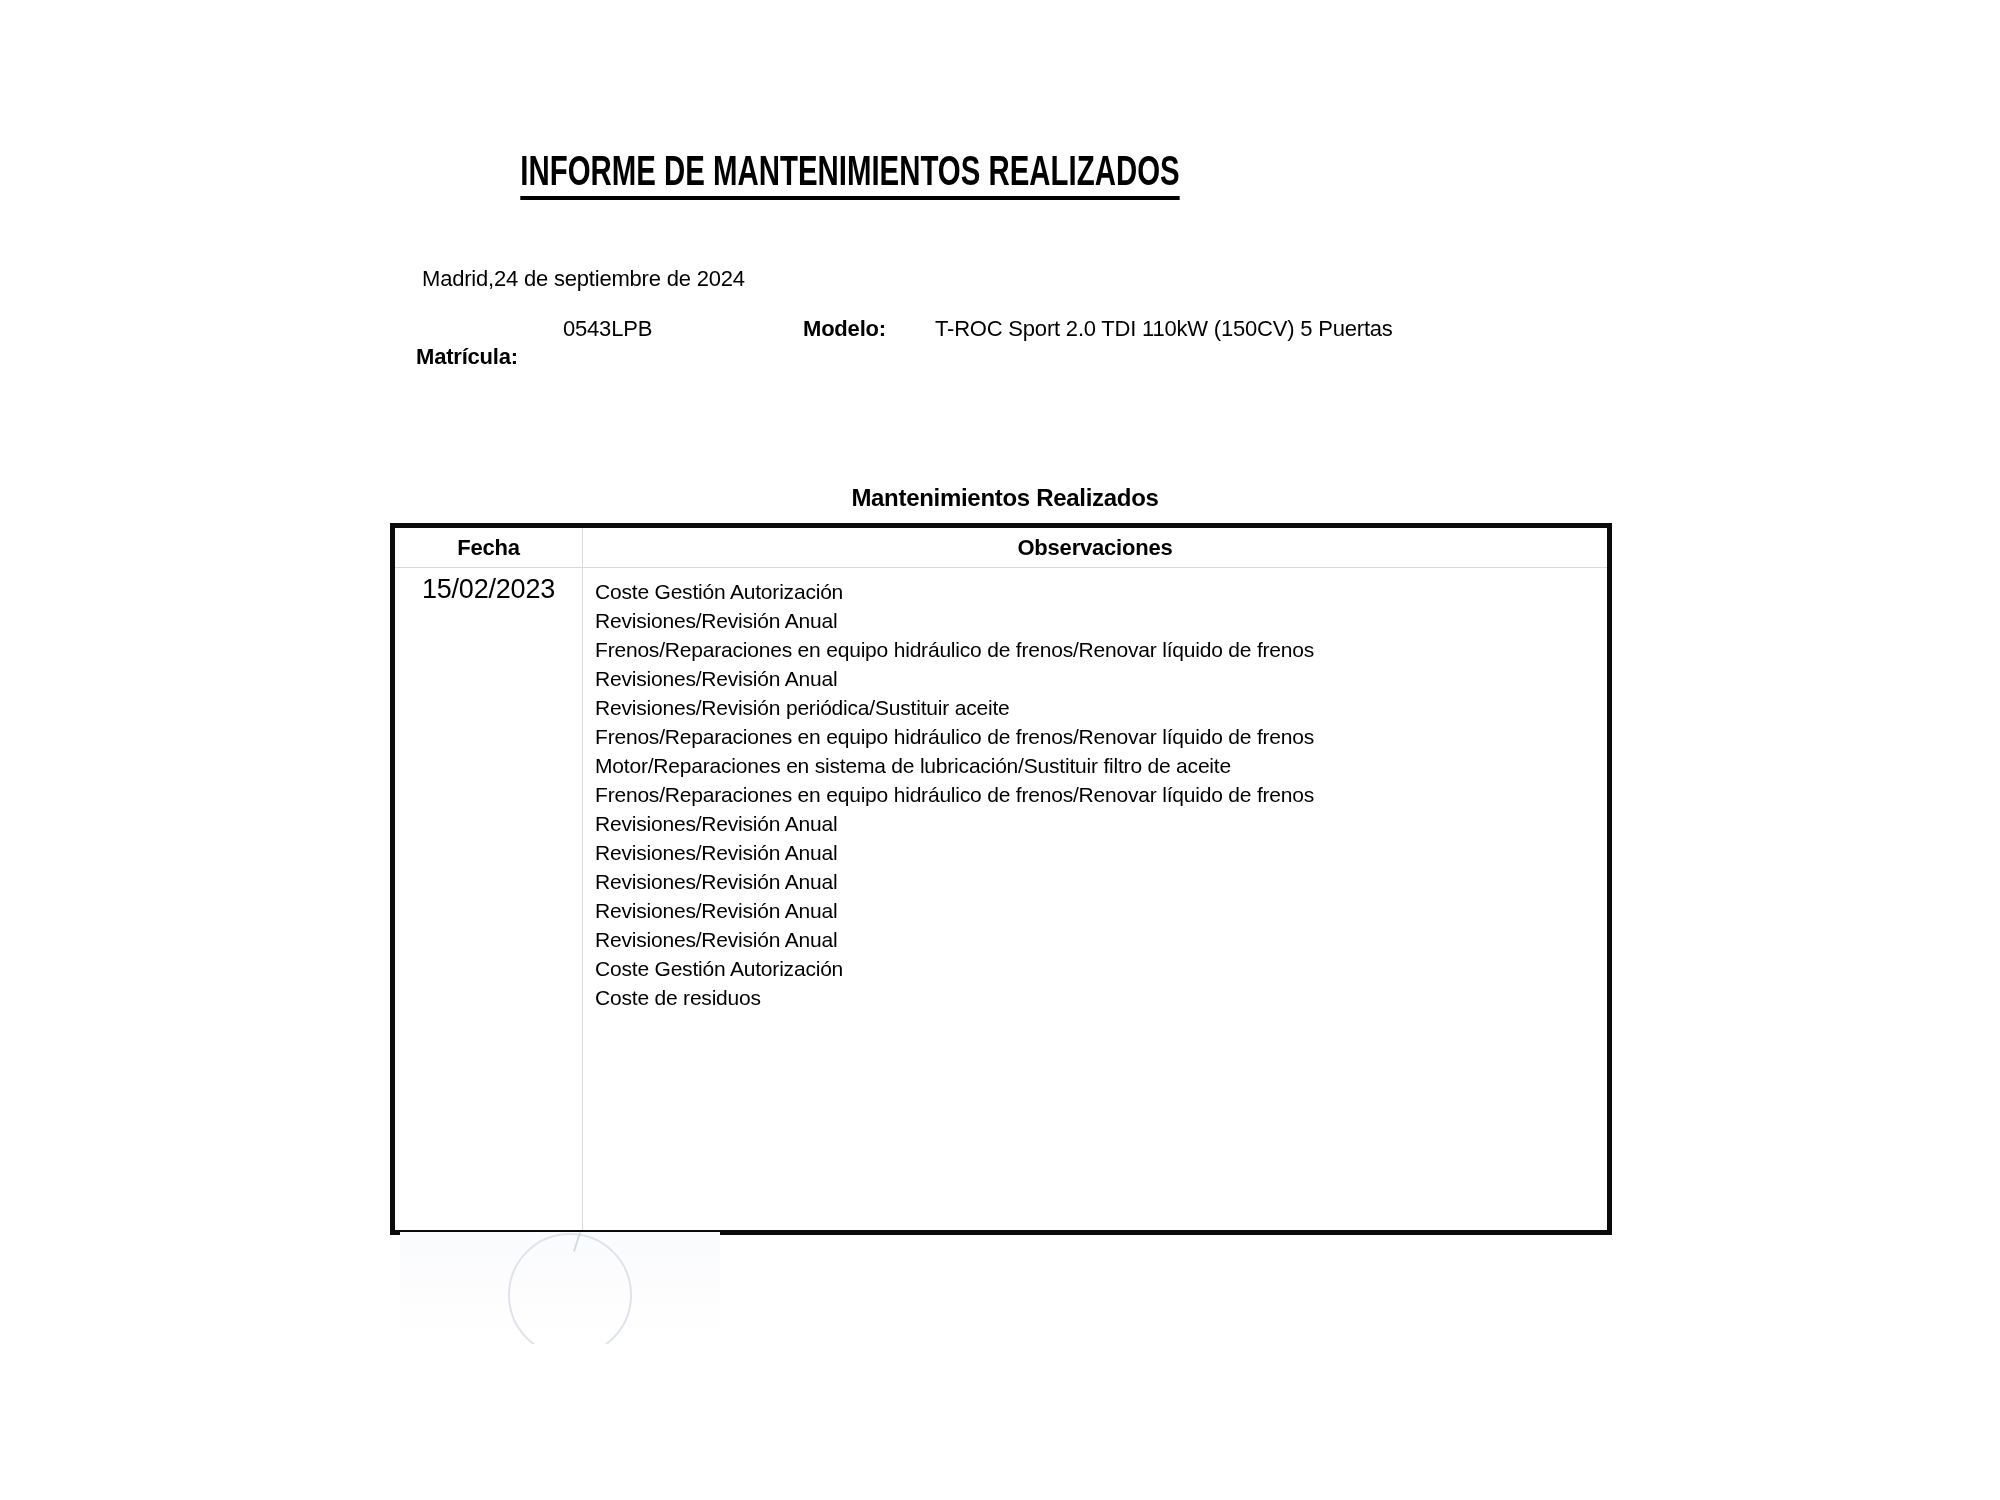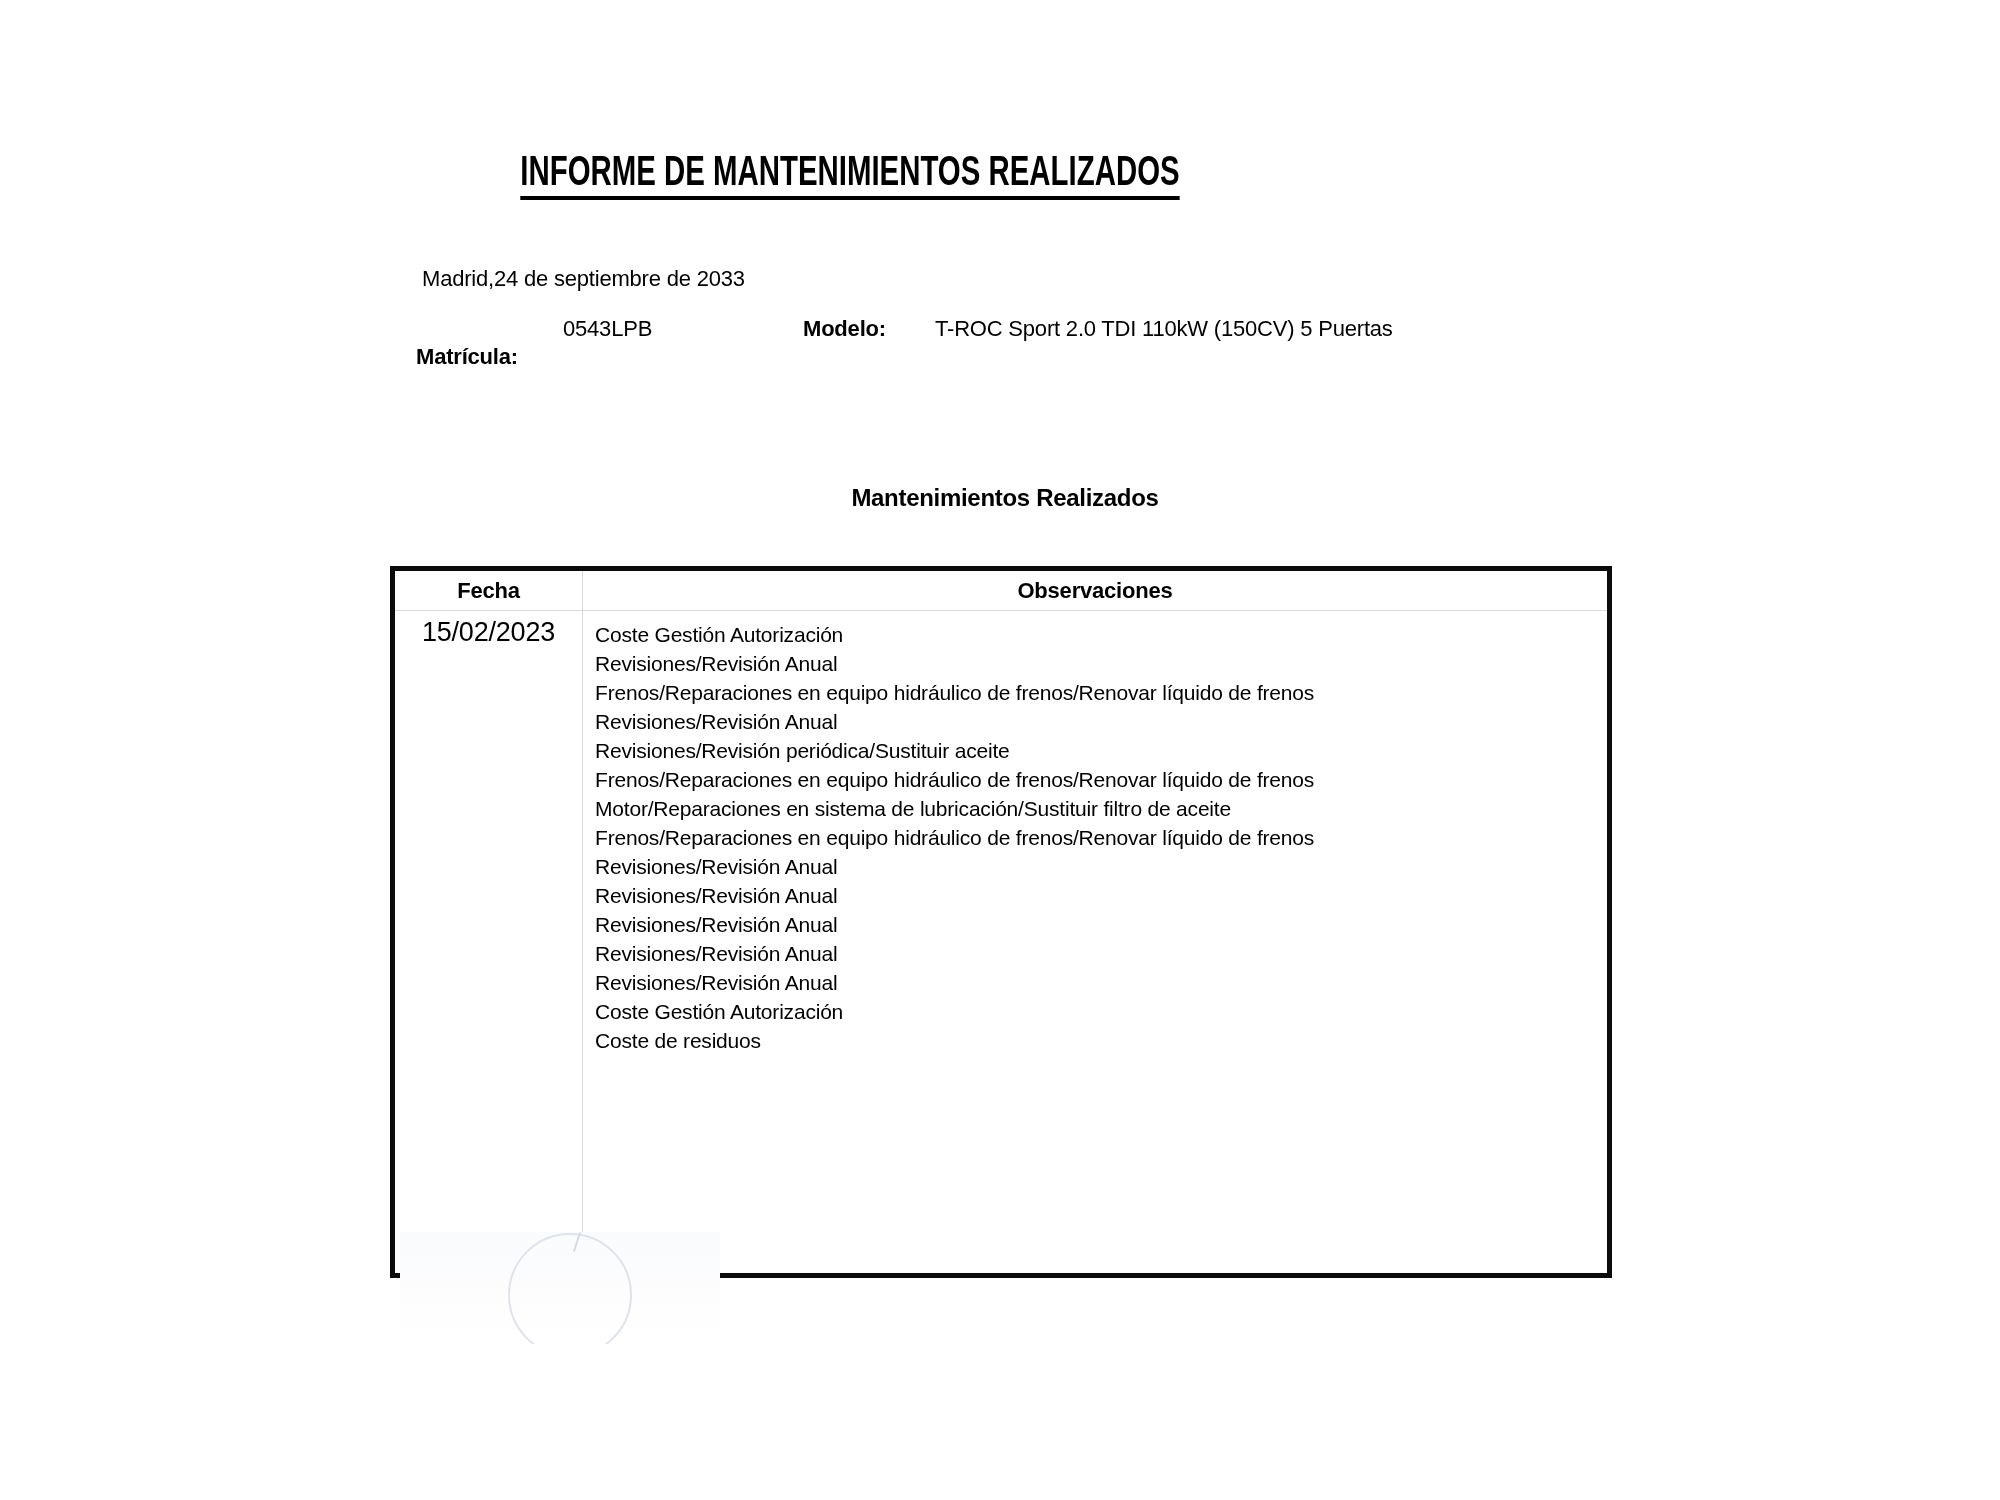--- a/index.html
+++ b/index.html
@@ -65,21 +65,20 @@
   
   .maint-table {
     position:absolute;
     left:390px; top:523px;
     width:1222px; height:712px;
     box-sizing:border-box;
     border:5px solid var(--table-border, #0b0b0b);
     display:flex;
     flex-direction:column;
     background:#ffffff;
-    margin-top:43px;
   }
   .t-header {
     flex:none;
     display:flex;
     height:39px;
     border-bottom:1px solid var(--grid-line, #d9d9d9);
   }
   .c1 { width:187px; flex:none; box-sizing:border-box; }
   .c2 { flex:1; border-left:1px solid var(--grid-line, #d9d9d9); box-sizing:border-box; }
   .th {
@@ -126,21 +125,21 @@
 </style>
 </head>
 <body>
 
 <div class="page">
 
   <div class="doc-title">
     <span class="doc-title-text">INFORME DE MANTENIMIENTOS REALIZADOS</span>
   </div>
 
-  <div class="date-line">Madrid,24 de septiembre de 2033</div>
+  <div class="date-line">Madrid,24 de septiembre de 2024</div>
 
   <span class="field-label matricula-label">Matrícula:</span>
   <span class="field-value matricula-value">0543LPB</span>
   <span class="field-label modelo-label">Modelo:</span>
   <span class="field-value modelo-value">T-ROC Sport 2.0 TDI 110kW (150CV) 5 Puertas</span>
 
   <div class="section-heading">Mantenimientos Realizados</div>
 
   <div class="maint-table">
     <div class="t-header">

